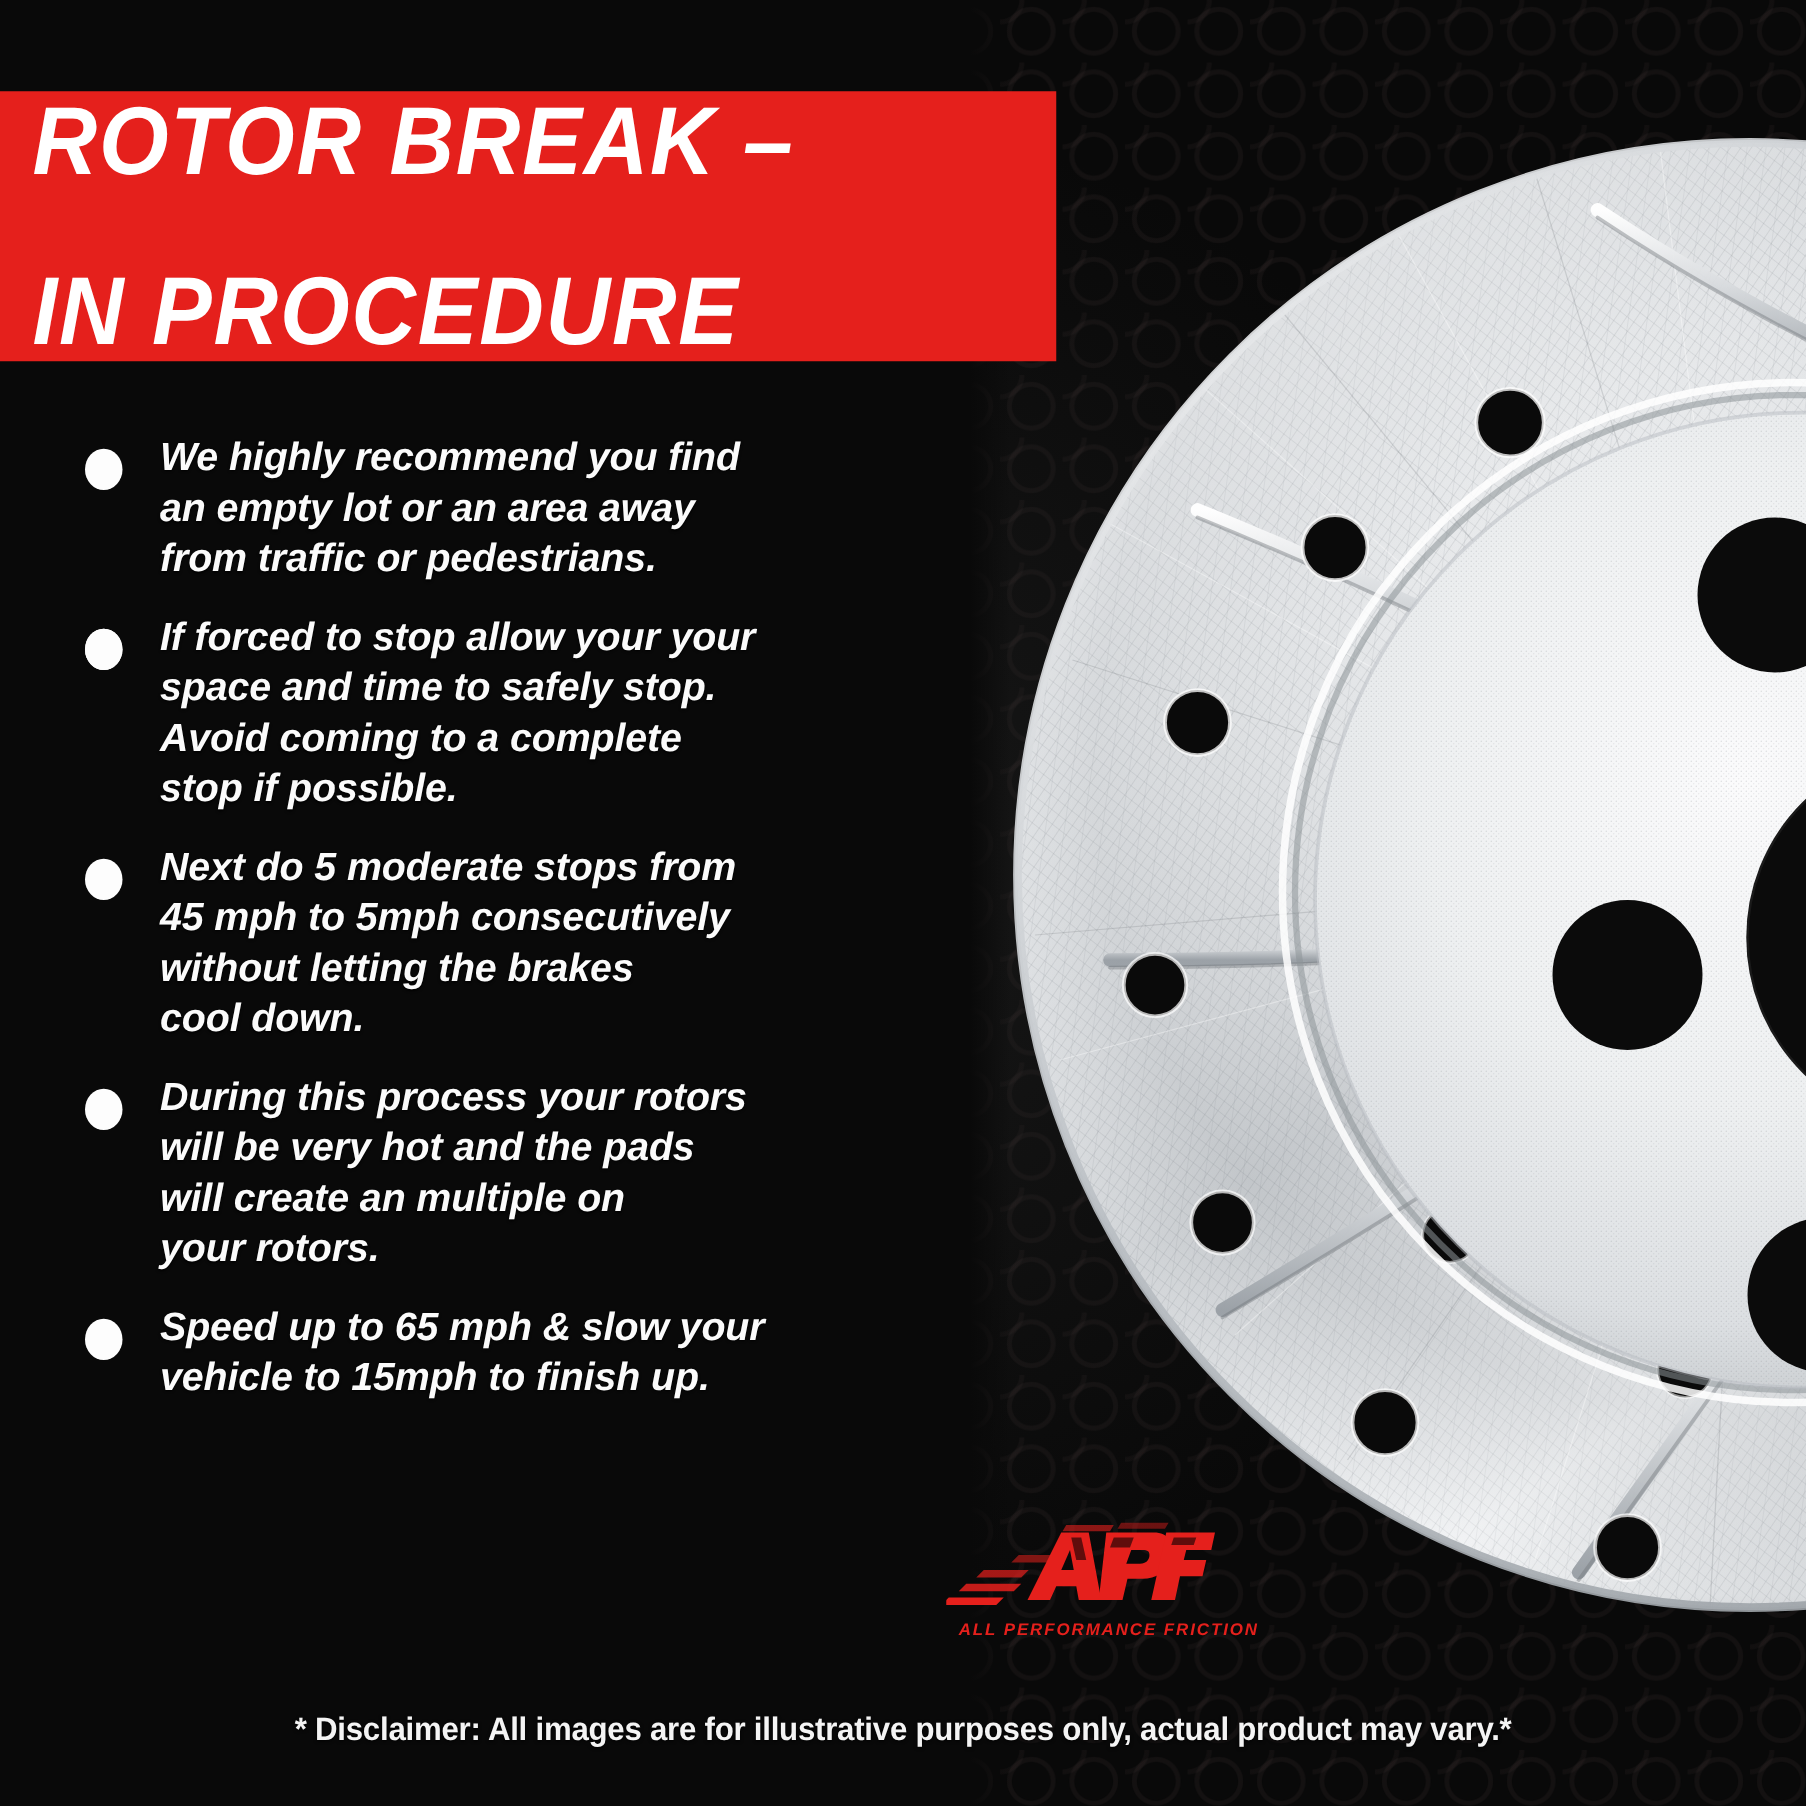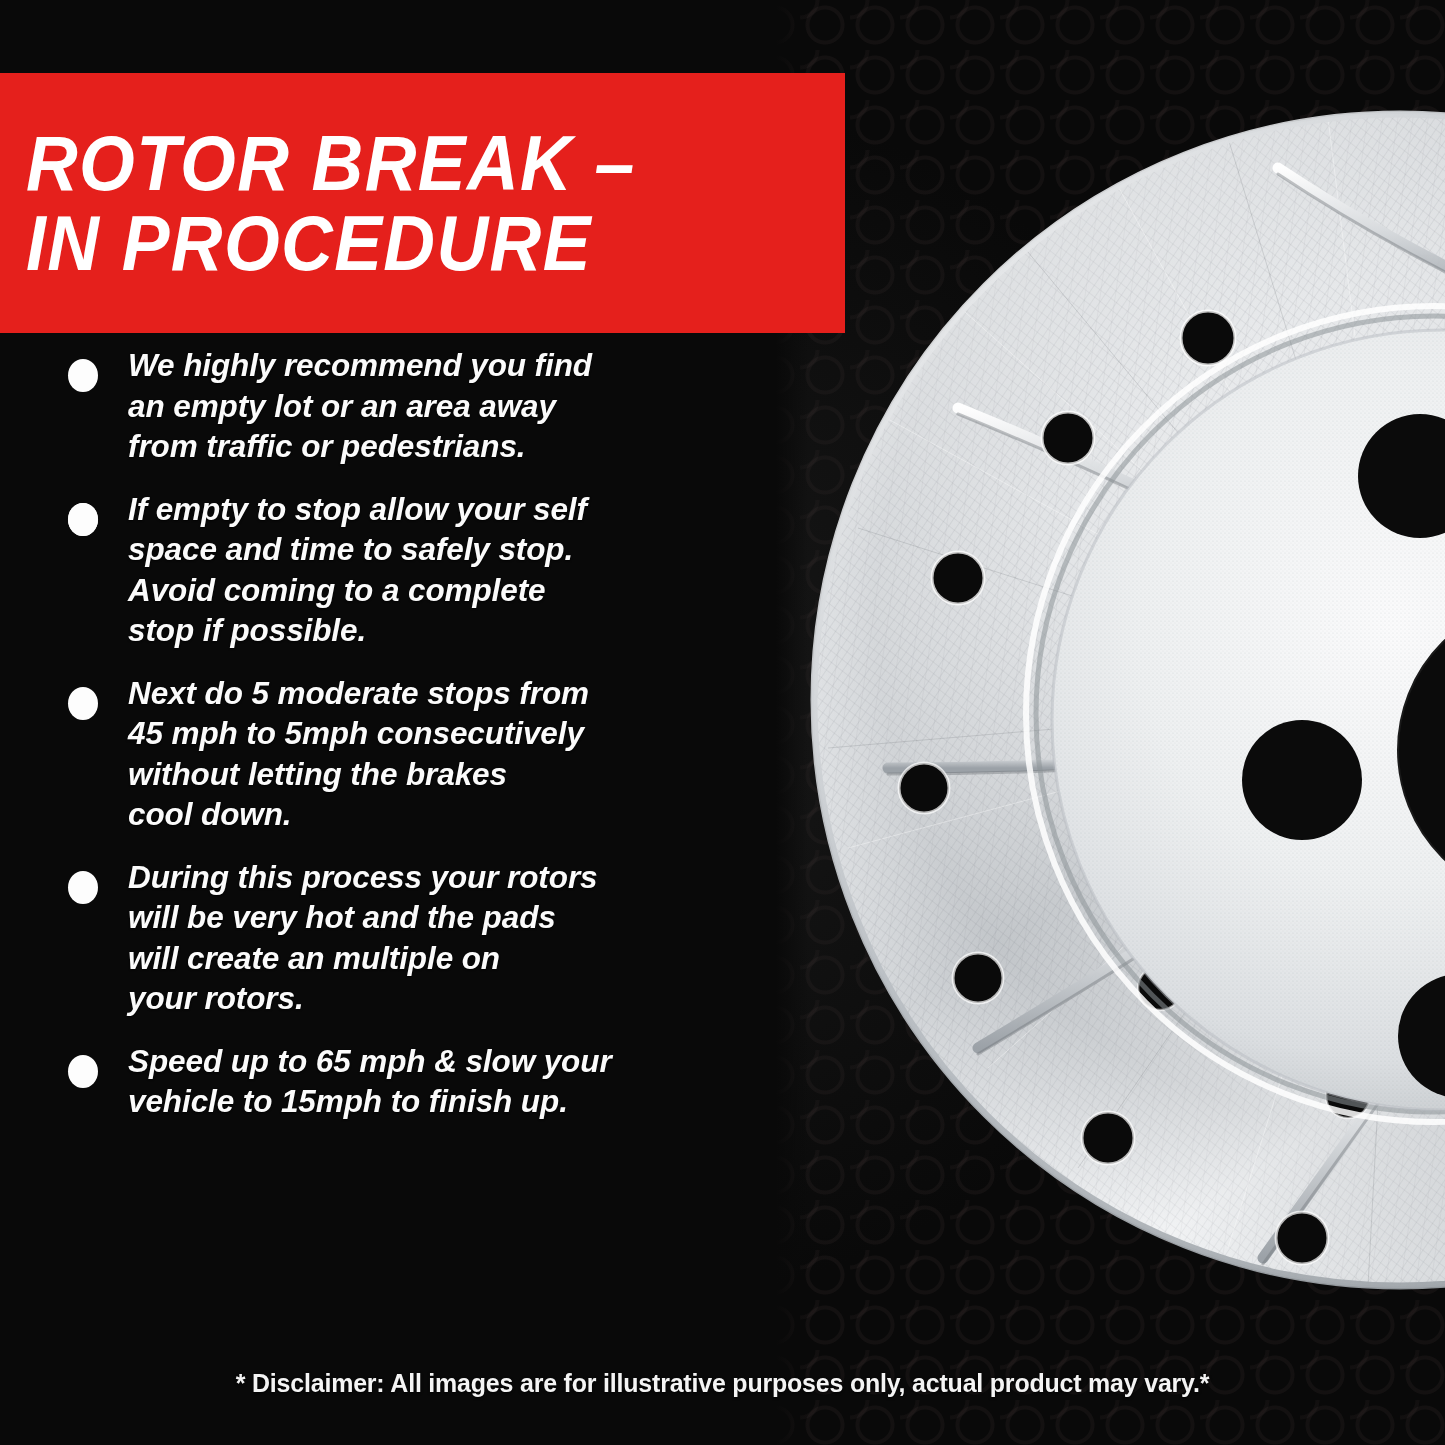--- a/index.html
+++ b/index.html
@@ -40,24 +40,24 @@
     position:absolute;
     left:808px; top:108px;
     width:1184px; height:1184px;
     pointer-events:none;
   }
 
   
   #title-banner {
     position:absolute;
     left:0; top:73px;
-    width:845px; height:260px;
+    width:845px; height:216px;
     background:#E5201C;
     display:flex; flex-direction:column;
-    justify-content:center;
+    justify-content:space-between;
     padding-left:26px;
     z-index:5;
   }
   #title-banner .tline {
     font-weight:bold;
     font-style:italic;
     font-size:77px;
     line-height:1.04;
     color:#ffffff;
     letter-spacing:1.5px;
@@ -319,21 +319,21 @@
       <span class="bullet-dot"></span>
       <div class="bullet-text">We highly recommend you find
 an empty lot or an area away
 from traffic or pedestrians.</div>
     </div>
     <div class="bullet">
       <span class="bullet-dot"></span>
     </div>
     <div class="bullet">
       <span class="bullet-dot"></span>
-      <div class="bullet-text">If empty to stop allow your self
+      <div class="bullet-text">If forced to stop allow your your
 space and time to safely stop.
 Avoid coming to a complete
 stop if possible.</div>
     </div>
     <div class="bullet">
       <span class="bullet-dot"></span>
       <div class="bullet-text">Next  do 5 moderate stops from
 45 mph to 5mph consecutively
 without letting the brakes
 cool down.</div>
@@ -345,16 +345,44 @@
 will create an multiple on
 your rotors.</div>
     </div>
     <div class="bullet">
       <span class="bullet-dot"></span>
       <div class="bullet-text">Speed up to 65 mph &amp; slow your
 vehicle to 15mph to finish up.</div>
     </div>
   </div>
 
+  <div id="apf-logo">
+    <svg class="mark" viewBox="0 0 215 75">
+      <g fill="#E5201C">
+
+        <path d="M2,60 L46,60 L40,66 L-4,66 Z"></path>
+        <path d="M16,49 L60,49 L54,55 L10,55 Z" opacity=".85"></path>
+        <path d="M30,38 L66,38 L60,44 L24,44 Z" opacity=".7"></path>
+        <path d="M58,26 L92,26 L86,32 L52,32 Z" opacity=".55"></path>
+
+        <path d="M92,8 L114,8 L124,62 L106,62 L104,51 L88,51 L83,62 L65,62 Z
+                 M92,38 L102,38 L99,22 Z"></path>
+
+        <path d="M128,8 L166,8 C178,8 182,16 179,28 C176,40 168,45 157,45 L145,45 L141,62 L122,62 Z
+                 M148,22 L144,33 L155,33 C160,33 162,30 162.5,27 C163,23 161,22 157,22 Z"></path>
+
+        <path d="M176,8 L215,8 L212,22 L192,22 L190,30 L208,30 L205,43 L187,43 L183,62 L164,62 Z"></path>
+
+        <path d="M96,2 L134,2 L131,7 L93,7 Z" opacity=".6"></path>
+        <path d="M140,0 L178,0 L175,5 L137,5 Z" opacity=".45"></path>
+      </g>
+      <g fill="#1a0404" opacity=".65">
+        <path d="M100,12 L108,12 L112,30 L104,30 Z"></path>
+        <path d="M134,12 L150,12 L147,20 L131,20 Z"></path>
+        <path d="M182,12 L200,12 L198,18 L180,18 Z"></path>
+      </g>
+    </svg>
+    <div class="tagline">ALL PERFORMANCE FRICTION</div>
+  </div>
 
   <div id="disclaimer">* Disclaimer: All images are for illustrative purposes only, actual product may vary.*</div>
 
 </div>
 
 </body></html>

